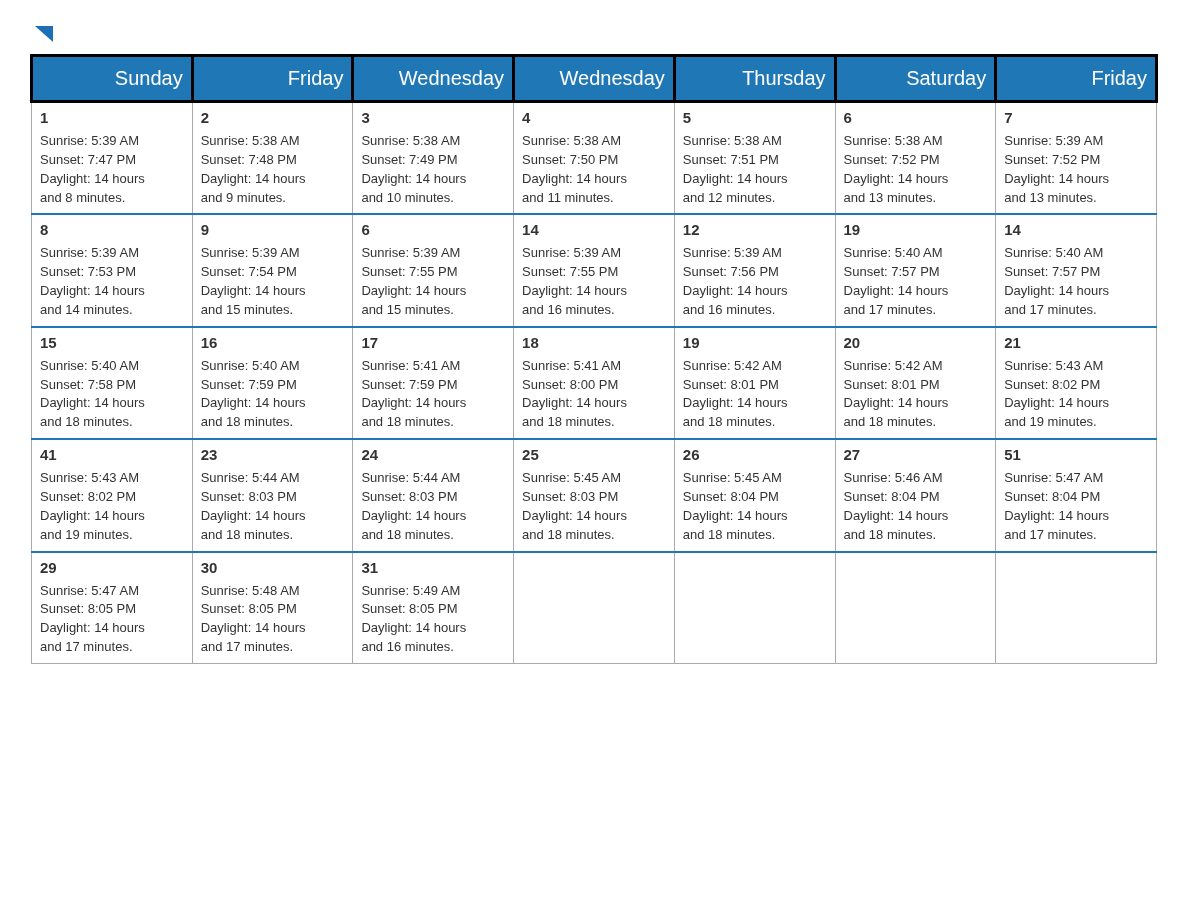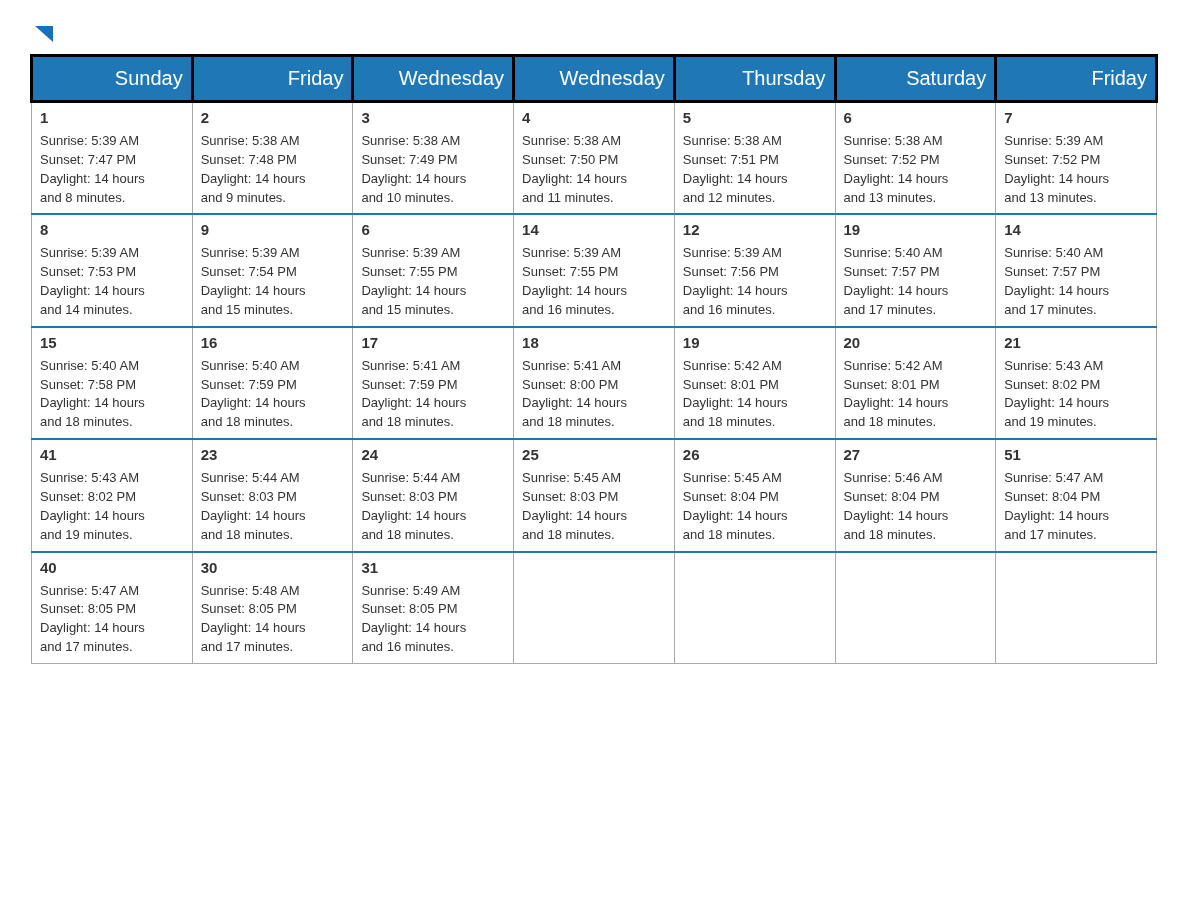--- a/index.html
+++ b/index.html
@@ -234,21 +234,21 @@
           <span class="day-num">27</span>
 <div class="day-info">Sunrise: 5:46 AM<br>Sunset: 8:04 PM<br>Daylight: 14 hours<br>and 18 minutes.</div>
         </td>
         <td>
           <span class="day-num">51</span>
 <div class="day-info">Sunrise: 5:47 AM<br>Sunset: 8:04 PM<br>Daylight: 14 hours<br>and 17 minutes.</div>
         </td>
       </tr>
       <tr>
         <td>
-          <span class="day-num">40</span>
+          <span class="day-num">29</span>
 <div class="day-info">Sunrise: 5:47 AM<br>Sunset: 8:05 PM<br>Daylight: 14 hours<br>and 17 minutes.</div>
         </td>
         <td>
           <span class="day-num">30</span>
 <div class="day-info">Sunrise: 5:48 AM<br>Sunset: 8:05 PM<br>Daylight: 14 hours<br>and 17 minutes.</div>
         </td>
         <td>
           <span class="day-num">31</span>
 <div class="day-info">Sunrise: 5:49 AM<br>Sunset: 8:05 PM<br>Daylight: 14 hours<br>and 16 minutes.</div>
         </td>

